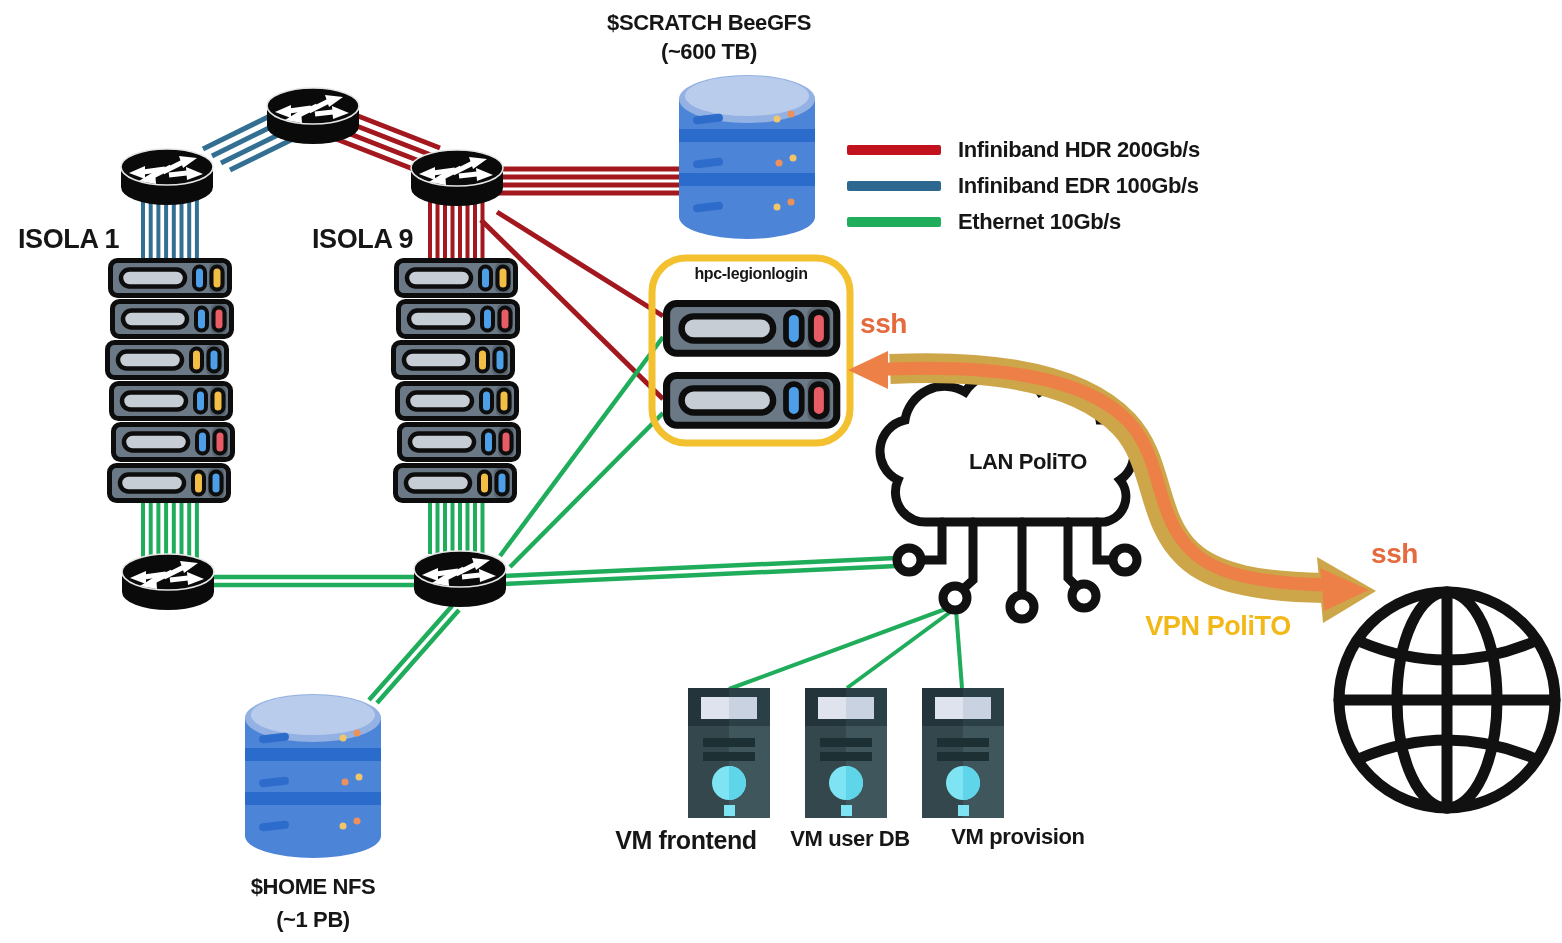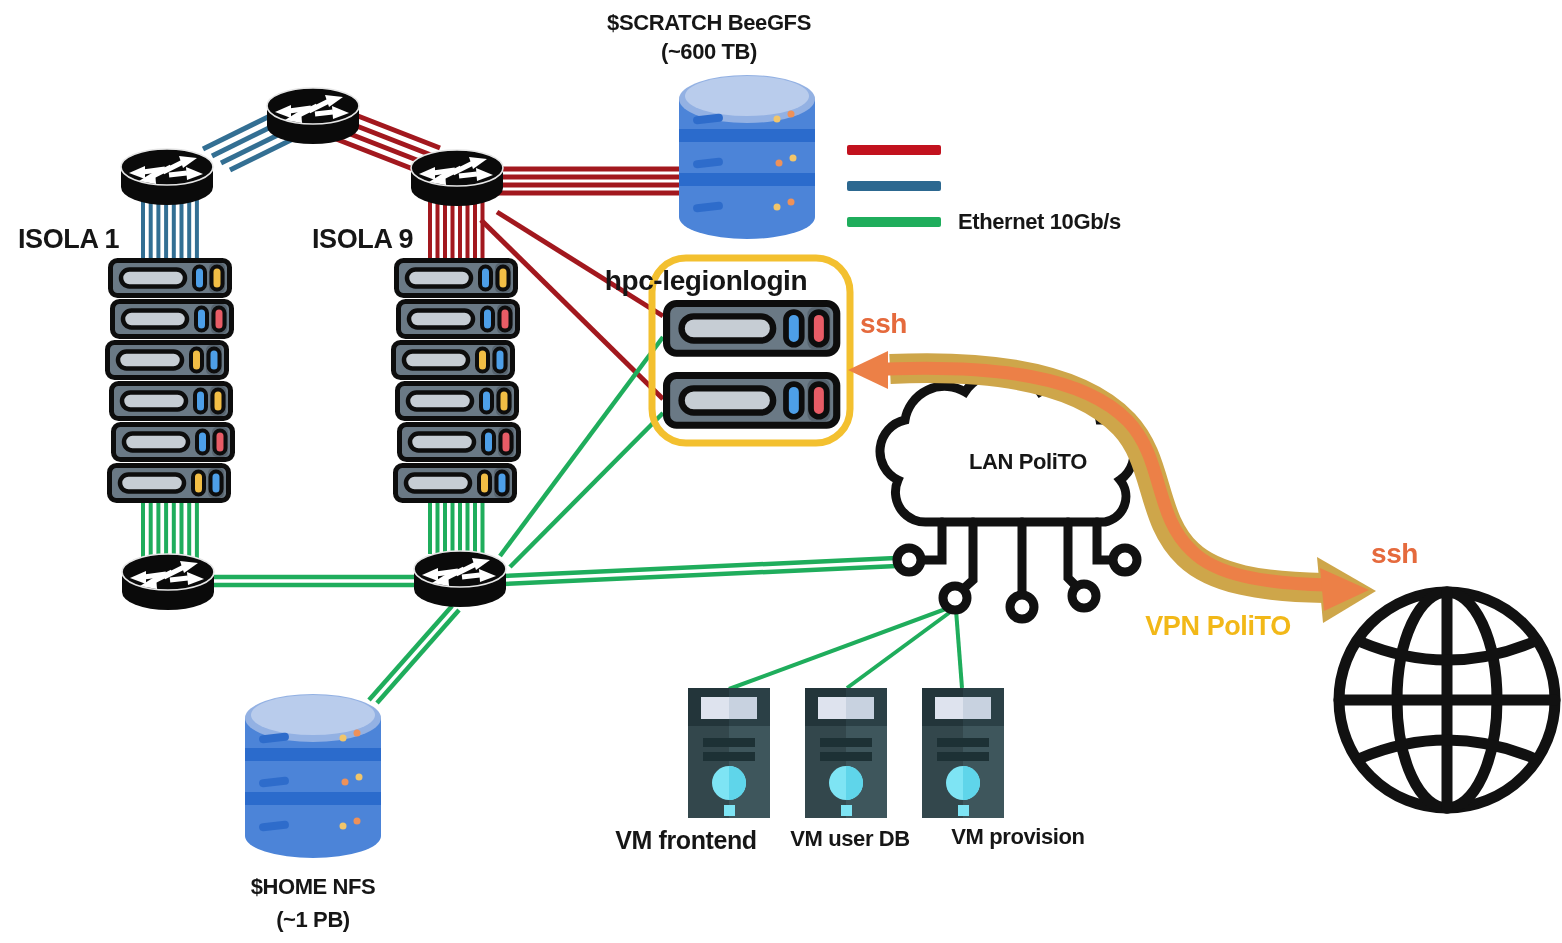--- a/index.html
+++ b/index.html
@@ -311,34 +311,36 @@
 </svg>
 
 <div class="lbl ctr" style="left:709px;top:8px;font-size:22px;line-height:29px;">
   <div>$SCRATCH BeeGFS</div>
   <div>(~600 TB)</div>
 </div>
 
 <div class="legend">
   <div class="row">
     <div class="sw" style="background: rgb(194, 18, 30);"></div>
+    <div class="tx">Infiniband HDR 200Gb/s</div>
   </div>
   <div class="row">
     <div class="sw" style="background: rgb(44, 104, 144);"></div>
+    <div class="tx">Infiniband EDR 100Gb/s</div>
   </div>
   <div class="row">
     <div class="sw" style="background: rgb(31, 173, 92);"></div>
     <div class="tx">Ethernet 10Gb/s</div>
   </div>
 </div>
 
 <div class="lbl" style="left:18px;top:224px;font-size:27px;">ISOLA 1</div>
 <div class="lbl" style="left:312px;top:224px;font-size:27px;">ISOLA 9</div>
 
-<div class="lbl ctr" style="left:706px;top:265px;font-size:28px;">hpc-legionlogin</div>
+<div class="lbl ctr" style="left:751px;top:265px;font-size:16px;">hpc-legionlogin</div>
 
 <div class="lbl ssh-txt" style="left:860px;top:308px;">ssh</div>
 <div class="lbl ssh-txt" style="left:1371px;top:538px;">ssh</div>
 
 <div class="lbl ctr" style="left:1028px;top:449px;font-size:22px;">LAN PoliTO</div>
 <div class="lbl vpn-txt ctr" style="left:1218px;top:611px;">VPN PoliTO</div>
 
 <div class="lbl ctr" style="left:686px;top:826px;font-size:25px;">VM frontend</div>
 <div class="lbl ctr" style="left:850px;top:826px;font-size:22px;">VM user DB</div>
 <div class="lbl ctr" style="left:1018px;top:824px;font-size:22px;">VM provision</div>

